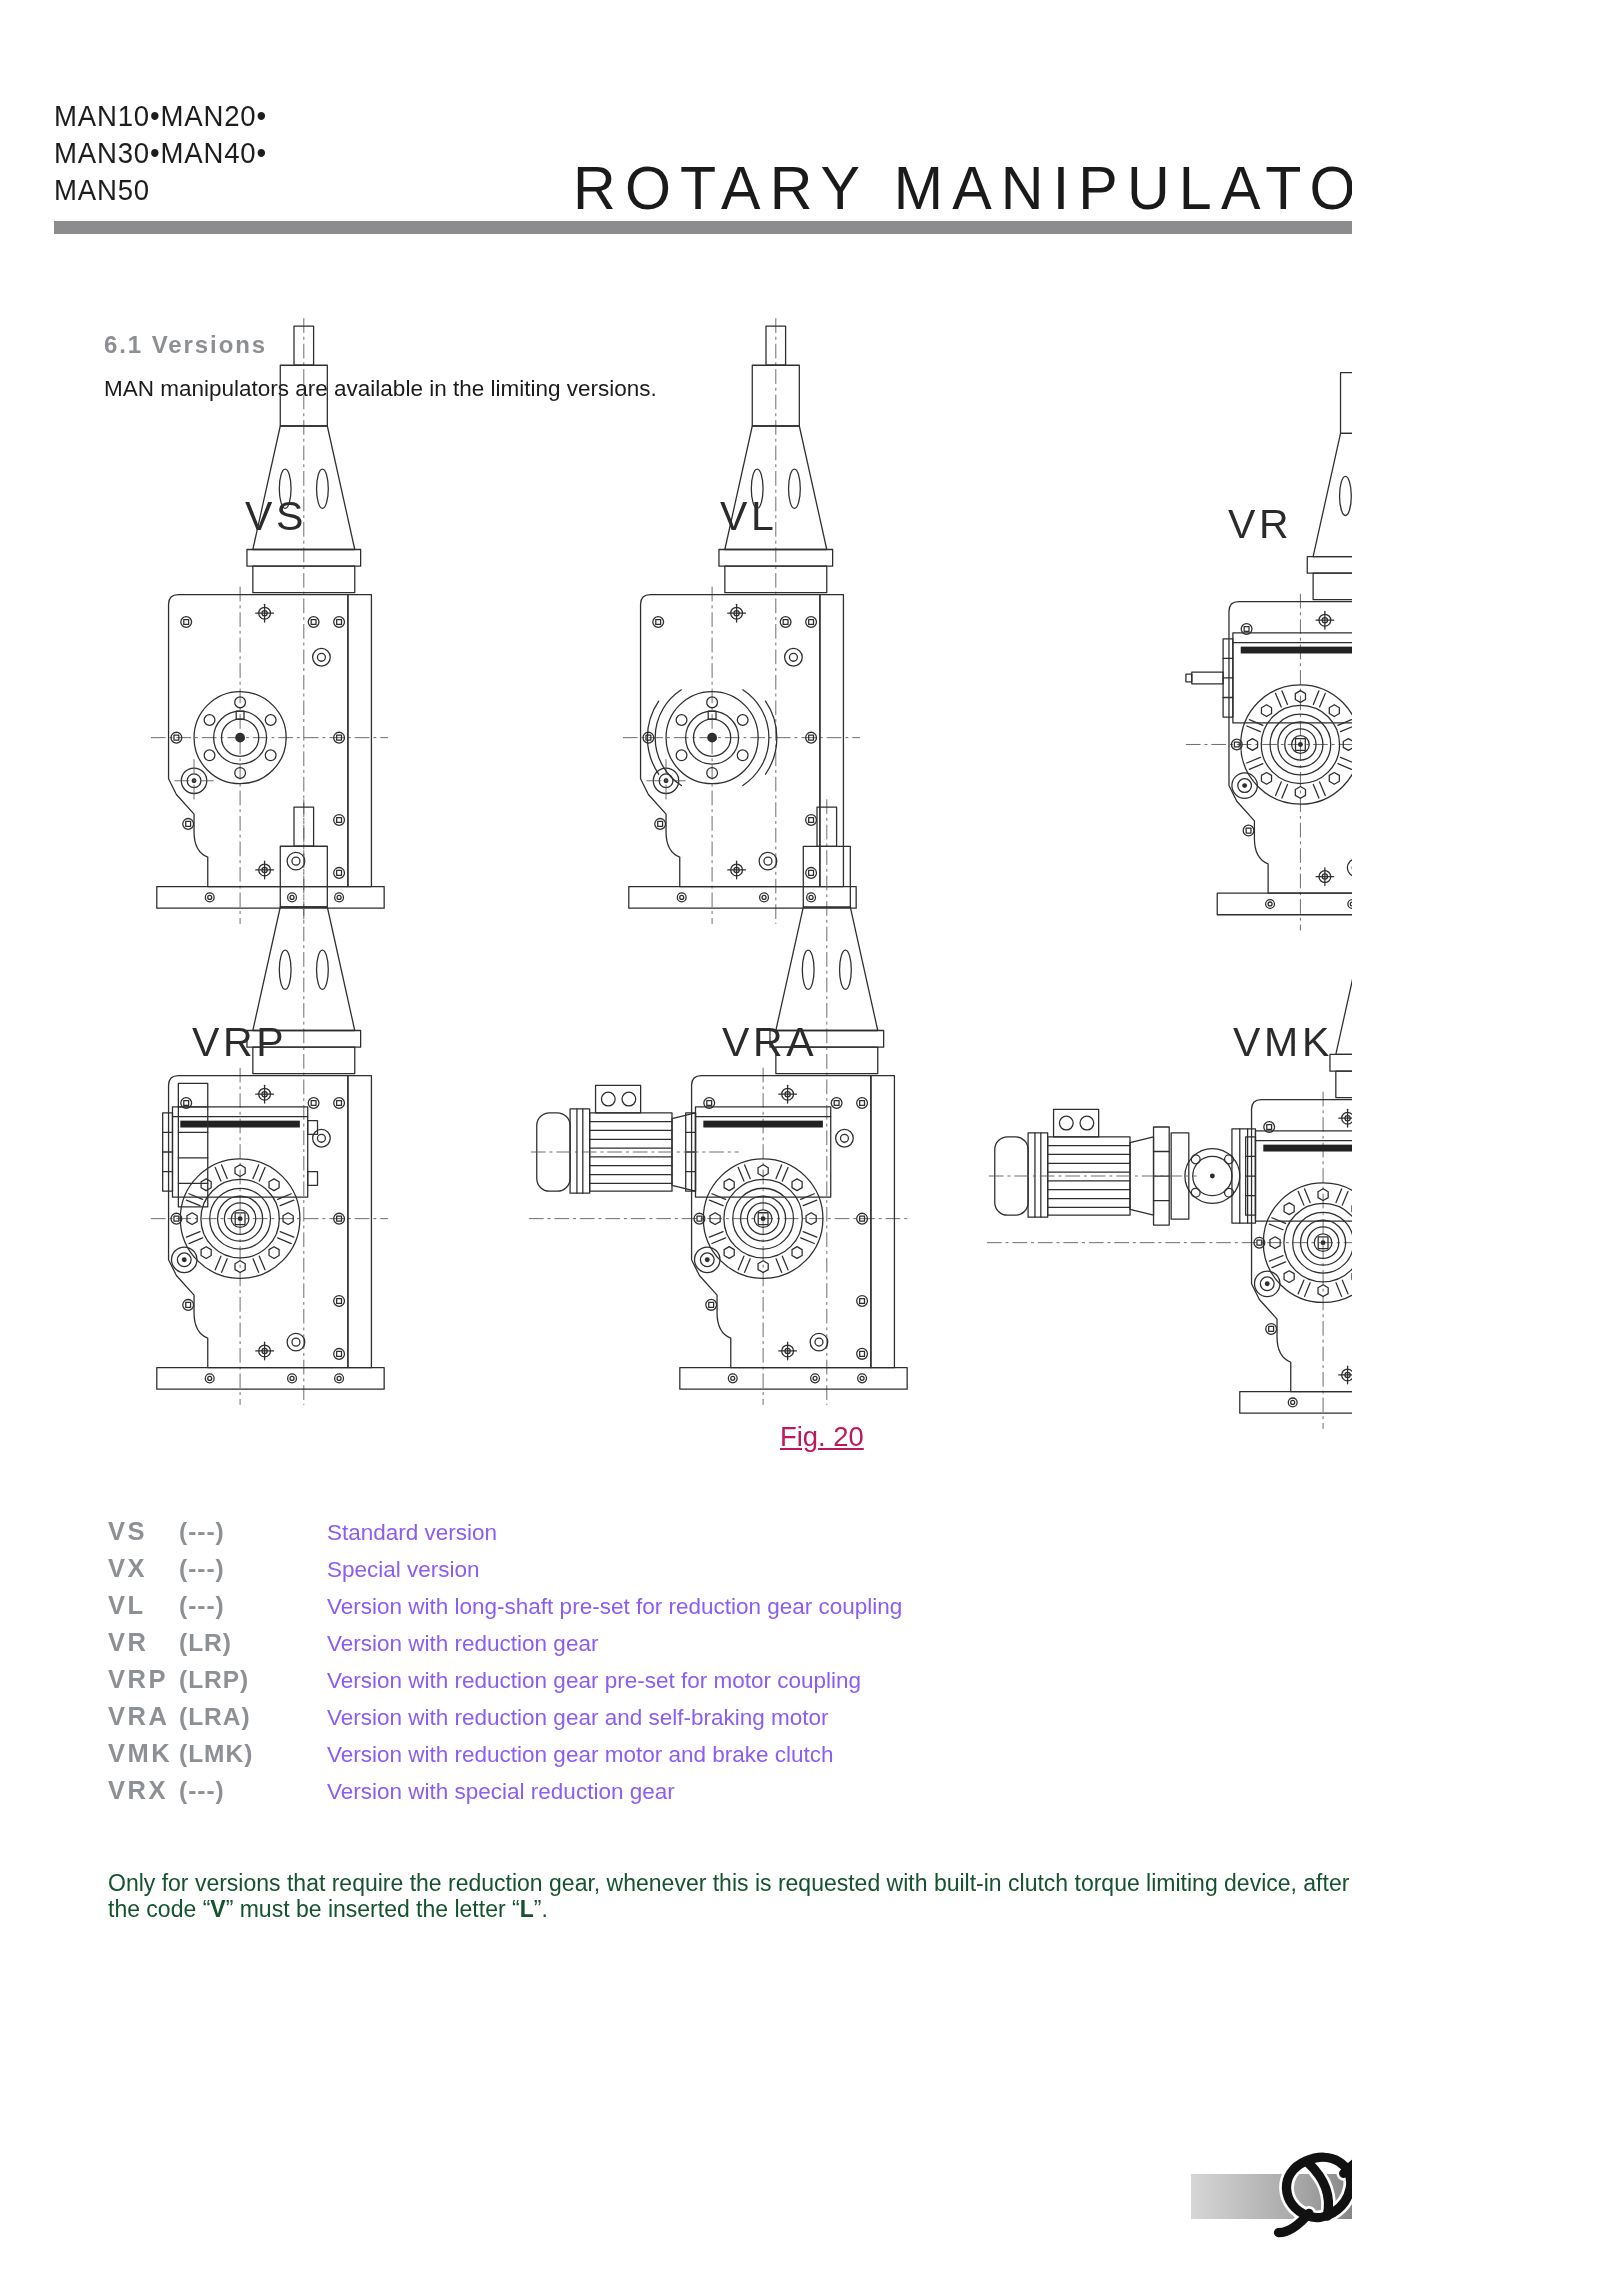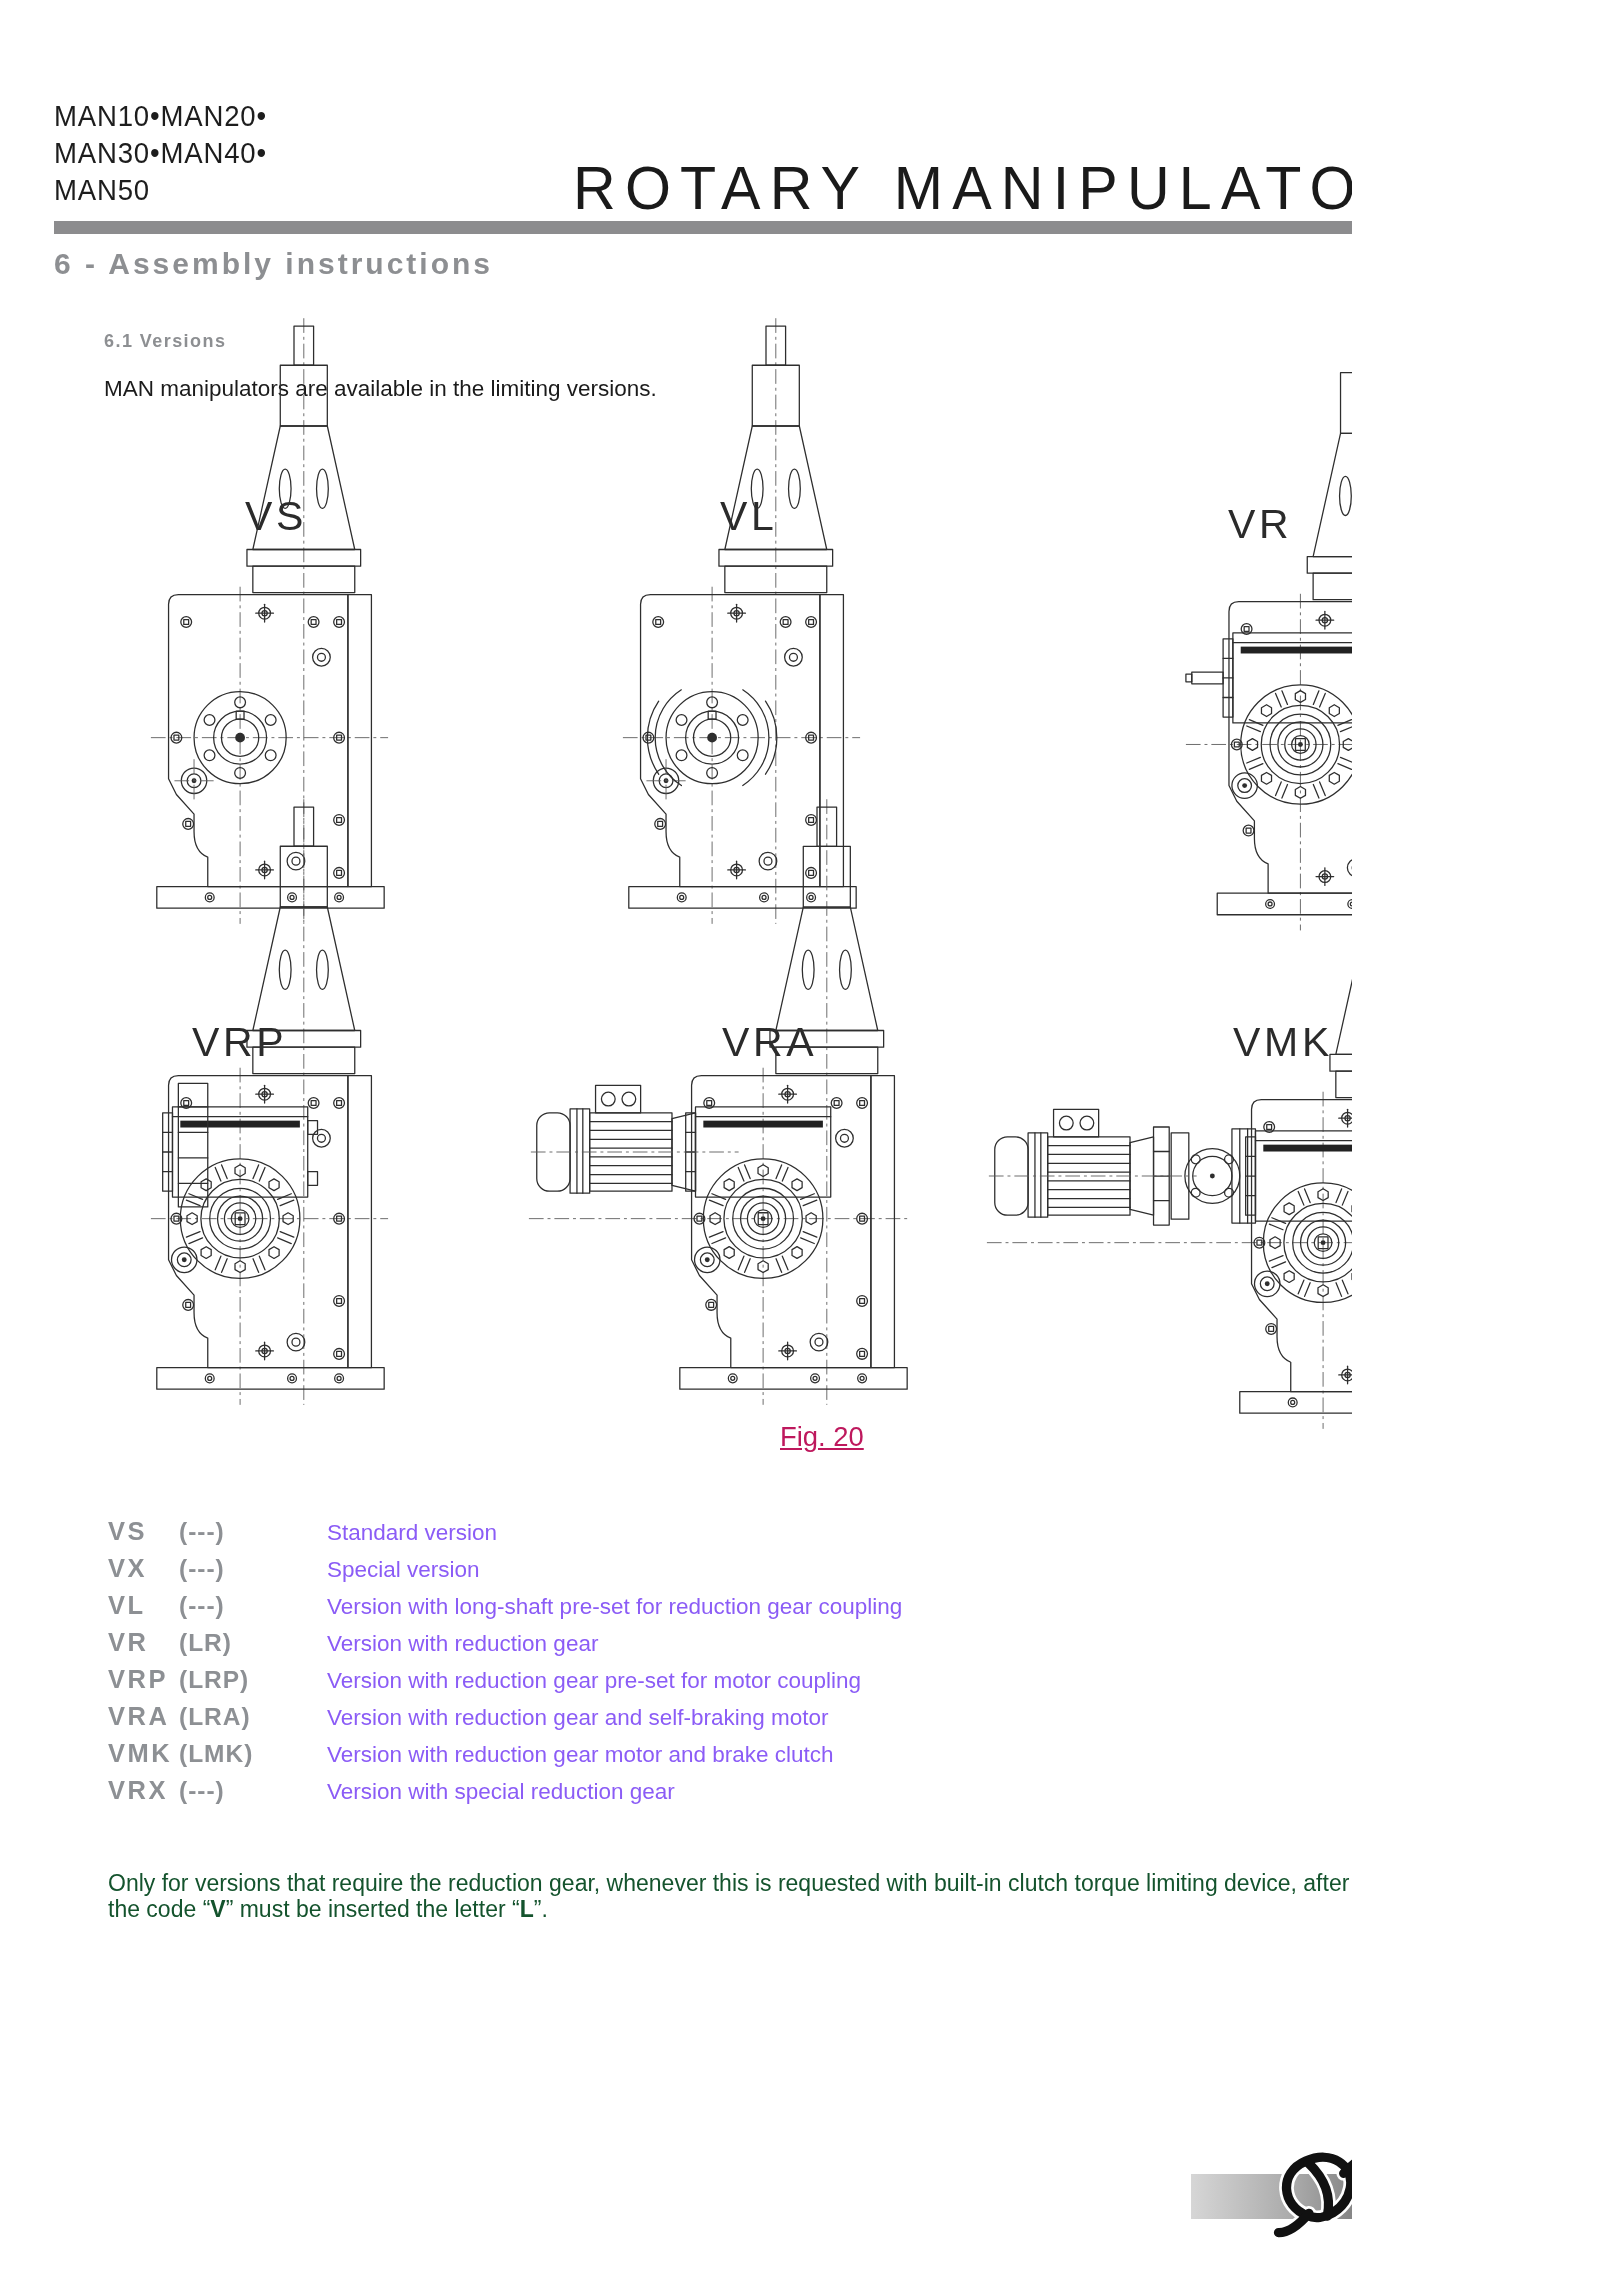--- a/index.html
+++ b/index.html
@@ -6,21 +6,21 @@
   body{width:1621px;height:2293px;background:#ffffff;position:relative;
        font-family:"Liberation Sans",sans-serif;color:#1b1b1b;}
   .page{position:absolute;left:0;top:0;width:1352px;height:2293px;overflow:hidden;background:#fff;}
   .abs{position:absolute;}
   .models{left:54px;top:98px;font-size:29px;line-height:37px;letter-spacing:0.03em;
           color:#1d1d1d;transform:scaleX(0.95);transform-origin:left top;white-space:nowrap;}
   .title{left:573px;top:153px;font-size:61px;font-weight:400;letter-spacing:0.155em;
          color:#1a1a1a;transform:scaleX(0.97);transform-origin:left top;white-space:nowrap;}
   .rule{left:54px;top:221px;width:1525px;height:12.7px;background:#8c8c8e;}
   .h1{left:54px;top:247px;font-size:30px;font-weight:700;letter-spacing:0.10em;color:#8d8f92;}
-  .h2{left:104px;top:331px;font-size:18px;font-weight:700;letter-spacing:0.08em;color:#8d8f92;}
+  .h2{left:104px;top:331px;font-size:24px;font-weight:700;letter-spacing:0.08em;color:#8d8f92;}
   .intro{left:104px;top:376px;font-size:22.5px;color:#1b1b1b;}
   .figlabel{font-size:41px;letter-spacing:0.09em;color:#2b2b2b;font-weight:400;white-space:nowrap;}
   .fig svg{display:block;width:100%;height:100%;}
   .figcap{left:780px;top:1421px;font-size:27.4px;color:#be185d;text-decoration:underline;}
   .vlist{left:108px;top:1517px;width:1274px;}
   .vrow{display:flex;align-items:baseline;height:37px;}
   .vcode{width:71px;font-size:25.5px;font-weight:700;letter-spacing:0.10em;color:#8d9094;flex:none;}
   .valt{width:148px;font-size:24.5px;font-weight:700;letter-spacing:0.04em;color:#8d9094;flex:none;}
   .vdesc{font-size:22.5px;color:#8b5cf6;}
   .note{left:108px;top:1870px;width:1423px;font-size:23px;line-height:26px;color:#14532d;}
@@ -36,21 +36,20 @@
 <div class="page">
 
   <div class="abs models">
     <div>MAN10•MAN20•</div>
     <div>MAN30•MAN40•</div>
     <div>MAN50</div>
   </div>
   <div class="abs title">ROTARY MANIPULATORS</div>
   <div class="abs rule"></div>
 
-  <div class="abs h1">6 - Assembly instructions</div>
   <div class="abs h2">6.1 Versions</div>
   <div class="abs intro">MAN manipulators are available in the limiting versions.</div>
 
   <div class="abs figlabel" style="left:245px;top:493px;">VS</div>
   <div class="abs figlabel" style="left:720px;top:493px;">VL</div>
   <div class="abs figlabel" style="left:1228px;top:501px;">VR</div>
   <div class="abs figlabel" style="left:192px;top:1019px;">VRP</div>
   <div class="abs figlabel" style="left:722px;top:1019px;">VRA</div>
   <div class="abs figlabel" style="left:1233px;top:1019px;">VMK</div>
 

